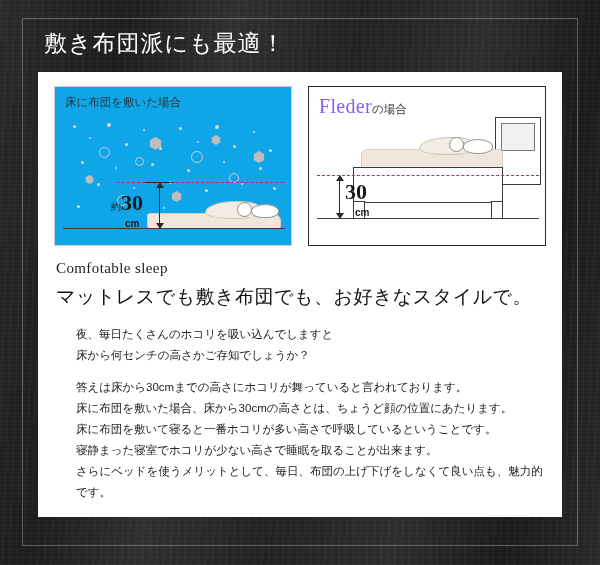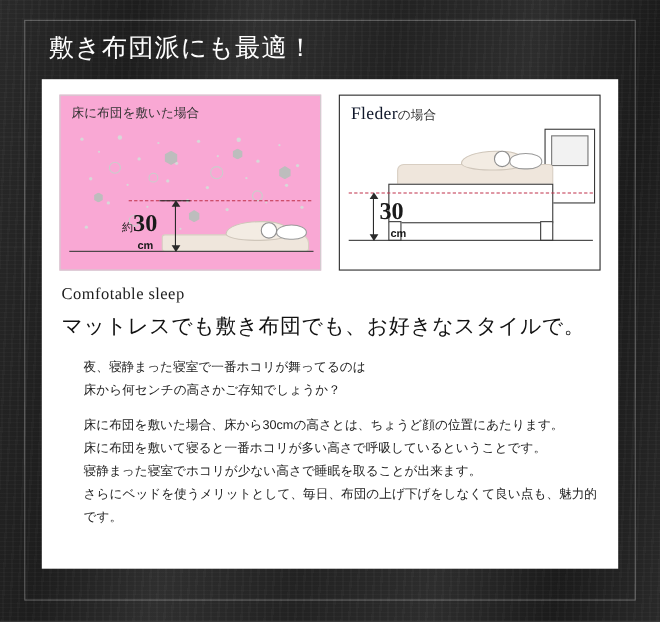--- a/index.html
+++ b/index.html
@@ -80,39 +80,39 @@
   .card {
     position: absolute;
     top: 0;
     width: 238px;
     height: 160px;
     box-sizing: border-box;
   }
   .card.left {
     left: 0;
     border: 1px solid #cfcfcf;
-    background: #f9a8d4;
+    background: #0ea5e9;
   }
   .card.right {
     left: 254px;
     border: 1px solid #2a2a2a;
     background: #ffffff;
   }
   .card-title {
     position: absolute;
     left: 10px;
     top: 8px;
     font-size: 11.5px;
     color: #333;
   }
   .card-title .brand {
     font-family: "Liberation Serif", serif;
-    font-size: 16px;
+    font-size: 20px;
     letter-spacing: 0.3px;
-    color: #0f172a;
+    color: #8b5cf6;
     margin-top: 25px;
   }
   .card-title .brand-suffix {
     font-size: 11.5px;
   }
 
   
   .dust-area {
     position: absolute;
     left: 8px;
@@ -353,22 +353,23 @@
           <span class="num">30</span><br>
           <span class="cm" style="margin-left:10px; display:inline-block;">cm</span>
         </div>
       </div>
     </div>
 
     <div class="sub-en">Comfotable sleep</div>
     <div class="sub-jp">マットレスでも敷き布団でも、お好きなスタイルで。</div>
 
     <div class="body-copy">
-      <p>夜、寝静まった寝室で一番ホコリが舞ってるのは</p>
+      <p>夜、毎日たくさんのホコリを吸い込んでしますと</p>
       <p>床から何センチの高さかご存知でしょうか？</p>
       <div class="gap"></div>
+      <p>答えは床から30cmまでの高さにホコリが舞っていると言われております。</p>
       <p>床に布団を敷いた場合、床から30cmの高さとは、ちょうど顔の位置にあたります。</p>
       <p>床に布団を敷いて寝ると一番ホコリが多い高さで呼吸しているということです。</p>
       <p>寝静まった寝室でホコリが少ない高さで睡眠を取ることが出来ます。</p>
       <p>さらにベッドを使うメリットとして、毎日、布団の上げ下げをしなくて良い点も、魅力的です。</p>
     </div>
   </div>
 </div>
 
 </body></html>

